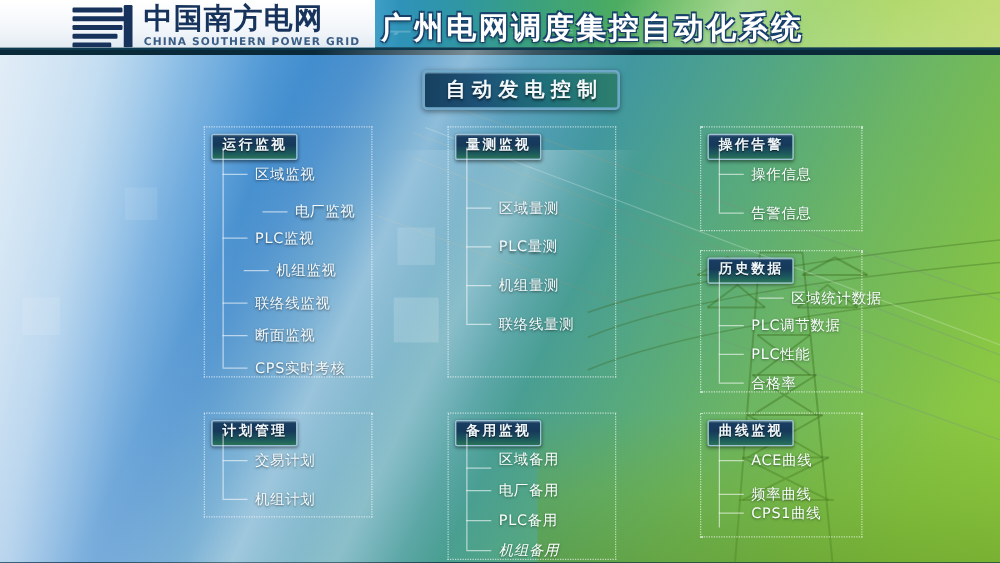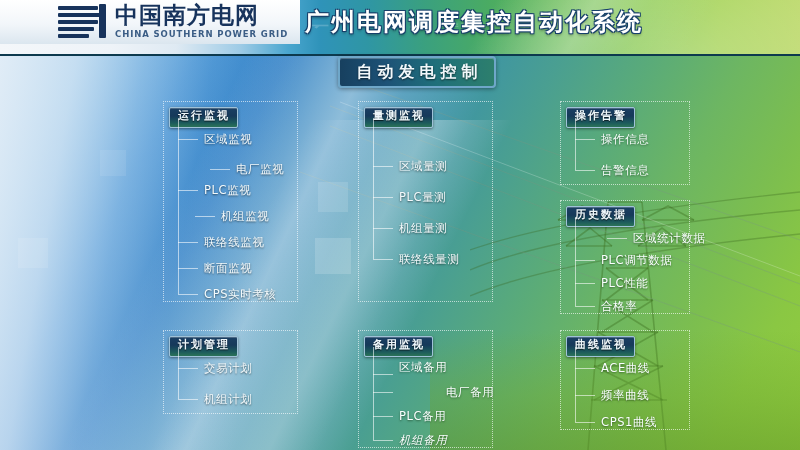--- a/index.html
+++ b/index.html
@@ -63,21 +63,21 @@
 
   
   .pylon{ position:absolute; right:0; top:150px; width:330px; height:300px; }
   .hill{
     position:absolute; left:430px; bottom:0; width:370px; height:120px;
     background:linear-gradient(180deg, rgba(108,166,44,.0) 0%, rgba(108,166,44,.35) 55%, rgba(95,150,38,.5) 100%);
   }
 
   
   .header{
-    position:absolute; left:0; top:0; width:800px; height:56px; overflow:hidden;
+    position:absolute; left:0; top:0; width:800px; height:40px; overflow:hidden;
     background:
       linear-gradient(90deg,
         #f4f7fa 0%, #eef3f8 14%, #dfeaf3 22%,
         #9ecbe6 30%, #4aa6cf 36%, #2f93b9 40%,
         #2f96a4 46%, #3aa07f 53%, #4aab63 61%,
         #63b94f 70%, #86c84b 80%, #a6d356 90%, #bcd96a 100%);
     border-bottom:2px solid #0d3a4e;
   }
   .header-sheen{
     position:absolute; left:330px; top:-30px; width:520px; height:120px;
@@ -392,21 +392,21 @@
   <div class="group" id="g-standby">
       <div class="group-hd">
         <span>备用监视</span>
       </div>
       <div class="tree">
         <div class="rail" style="top: -10px; height: 93px;"></div>
         <div class="leaf dark" style="top: 4px; align-items: flex-end;">
           <div class="tick"></div>
           <div class="lbl">区域备用</div>
         </div>
-        <div class="leaf dark" style="top: 28px; gap: 47px;">
+        <div class="leaf dark" style="top: 28px;">
           <div class="tick"></div>
           <div class="lbl">电厂备用</div>
         </div>
         <div class="leaf dark" style="top: 52px;">
           <div class="tick"></div>
           <div class="lbl">PLC备用</div>
         </div>
         <div class="leaf dark" style="top: 76px; font-style: italic;">
           <div class="tick"></div>
           <div class="lbl">机组备用</div>
@@ -420,20 +420,20 @@
       <div class="tree">
         <div class="rail" style="top: -10px; height: 75px;"></div>
         <div class="leaf dark" style="top: 4px;">
           <div class="tick"></div>
           <div class="lbl">ACE曲线</div>
         </div>
         <div class="leaf dark" style="top: 31px;">
           <div class="tick"></div>
           <div class="lbl">频率曲线</div>
         </div>
-        <div class="leaf dark" style="top: 58px; justify-content: center;">
+        <div class="leaf dark" style="top: 46px; justify-content: center;">
           <div class="tick"></div>
           <div class="lbl">CPS1曲线</div>
         </div>
       </div>
     </div>
 
 </div>
 
 </body></html>

